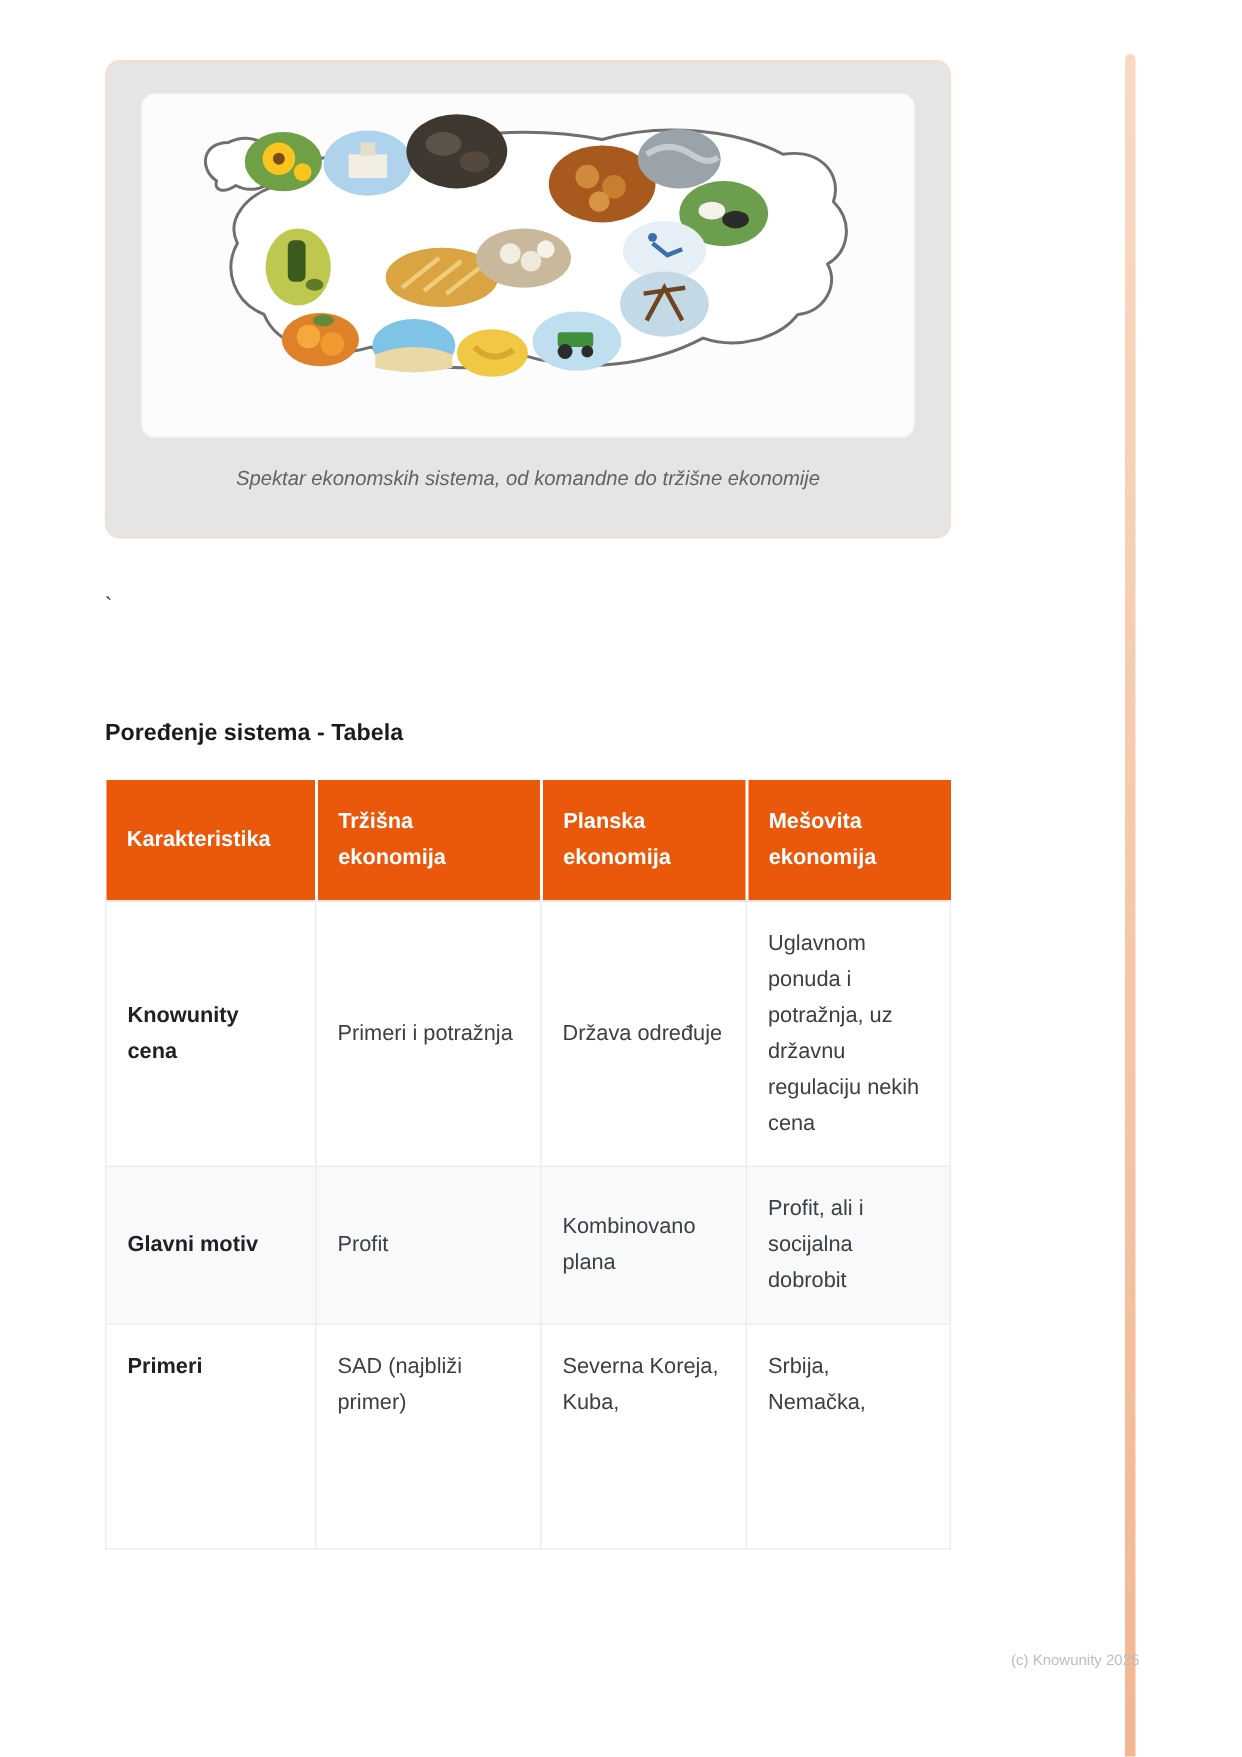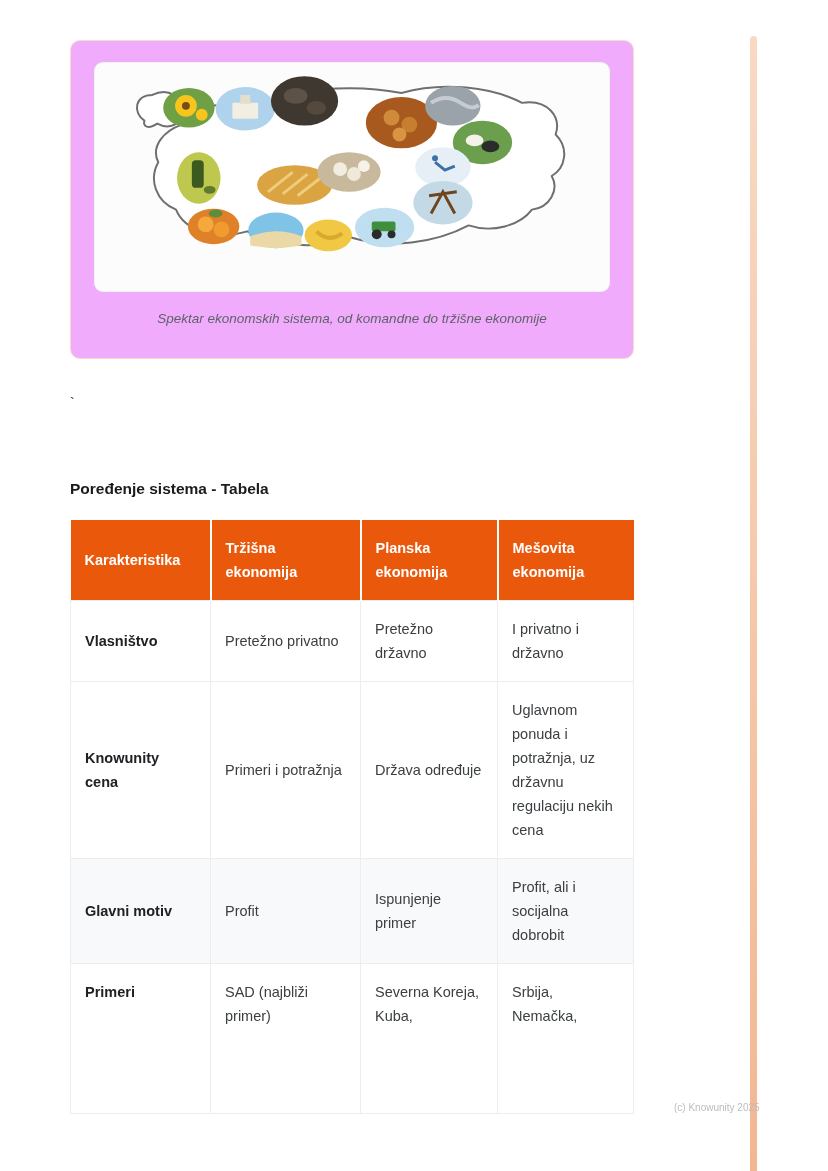--- a/index.html
+++ b/index.html
@@ -10,21 +10,21 @@
     position: relative;
     overflow: hidden;
     color: #202124;
   }
   .content { position: absolute; left: 70px; top: 40px; width: 564px; }
 
   
   .figure-card {
     border: 1px solid #F7DCC7;
     border-radius: 10px;
-    background: #f0abfc;
+    background: #e5e5e5;
     padding: 22px 24px 30px 24px;
   }
   .figure-image-box {
     width: 100%;
     height: 228px;
     background: #fcfcfc;
     border-radius: 8px;
     box-shadow: 0 0 0 1px #f1f1f1;
     overflow: hidden;
     display: flex; align-items: center; justify-content: center;
@@ -225,35 +225,29 @@
     <thead>
       <tr>
         <th>Karakteristika</th>
         <th>Tržišna ekonomija</th>
         <th>Planska ekonomija</th>
         <th>Mešovita ekonomija</th>
       </tr>
     </thead>
     <tbody>
       <tr>
-        <td class="rowhead">Vlasništvo</td>
-        <td>Pretežno privatno</td>
-        <td>Pretežno državno</td>
-        <td>I privatno i državno</td>
-      </tr>
-      <tr>
         <td class="rowhead">Knowunity cena</td>
         <td>Primeri i potražnja</td>
         <td>Država određuje</td>
         <td>Uglavnom ponuda i potražnja, uz državnu regulaciju nekih cena</td>
       </tr>
       <tr class="alt">
         <td class="rowhead">Glavni motiv</td>
         <td>Profit</td>
-        <td>Ispunjenje primer</td>
+        <td>Kombinovano plana</td>
         <td>Profit, ali i socijalna dobrobit</td>
       </tr>
       <tr class="cutoff">
         <td class="rowhead">Primeri</td>
         <td>SAD (najbliži primer)</td>
         <td>Severna Koreja, Kuba,</td>
         <td>Srbija, Nemačka,</td>
       </tr>
     </tbody>
   </table>

